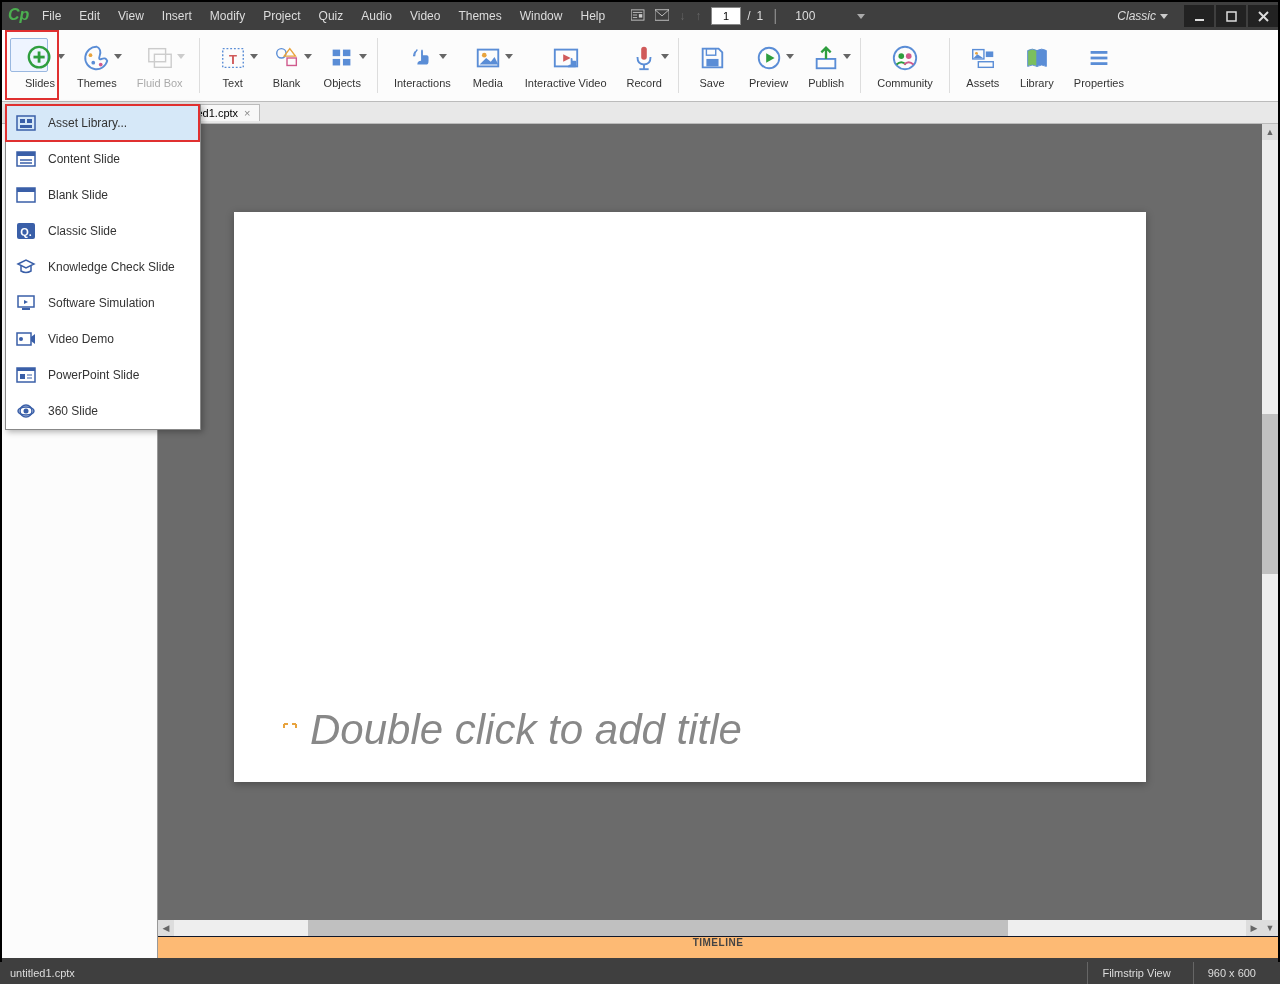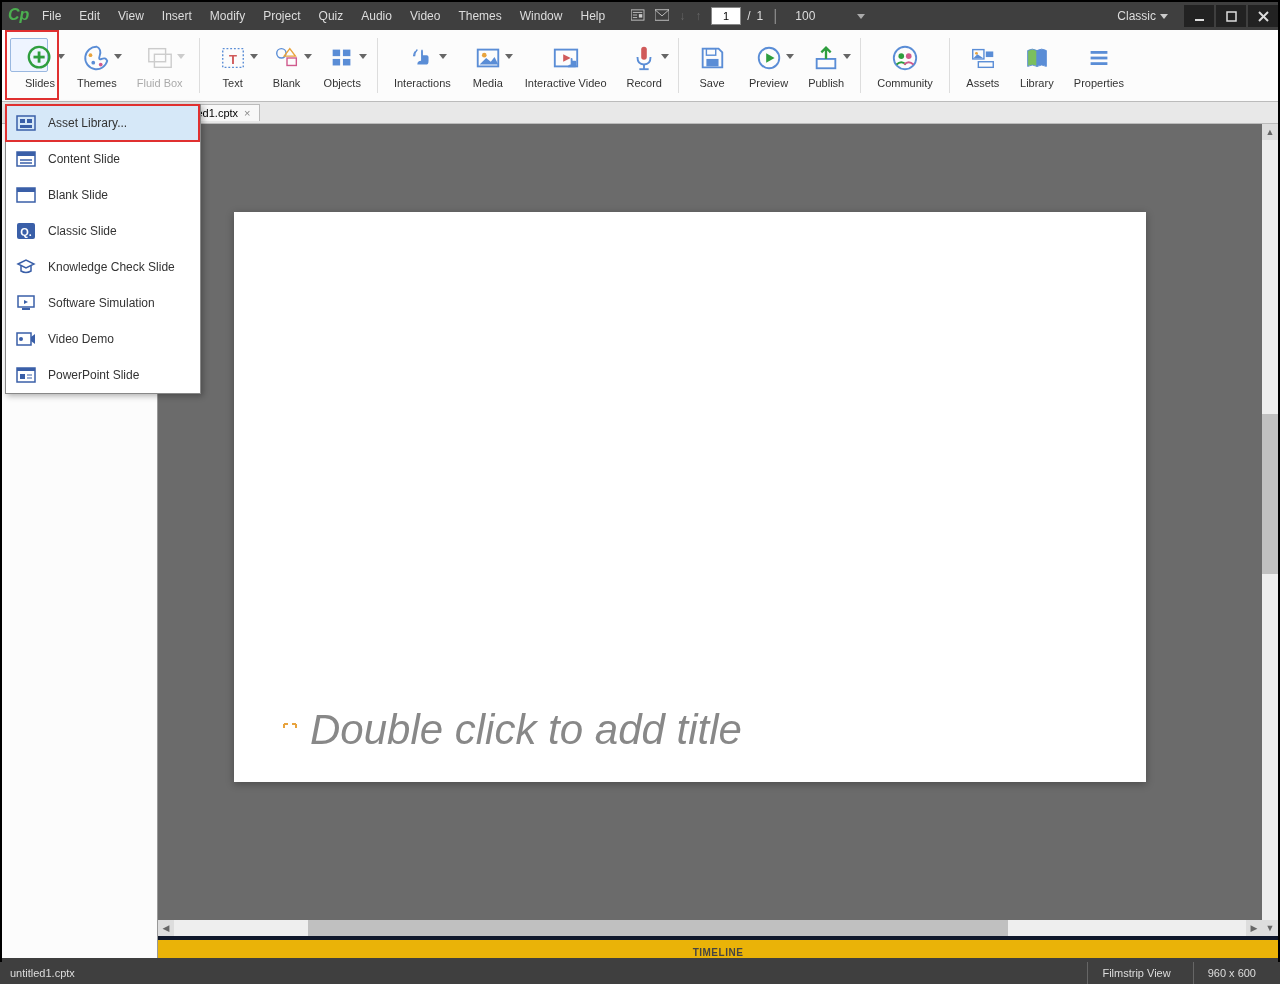--- a/index.html
+++ b/index.html
@@ -7,21 +7,21 @@
 .titlebar { height: 28px; background: #3f3f3f; display: flex; align-items: center; padding-left: 6px; }
 .logo { width: 24px; height: 20px; color: #4CAF50; font-weight: bold; font-style: italic; font-size: 16px; }
 .menubar { display: flex; gap: 2px; margin-left: 2px; align-items: center; }
 .menu-item { color: #ddd; font-size: 12px; padding: 4px 8px; cursor: pointer; }
 .menu-extras { display: flex; align-items: center; margin-left: 18px; gap: 10px; color: #aaa; }
 .menu-extras svg { width: 14px; height: 12px; }
 .page-ctrl { display: flex; align-items: center; gap: 6px; color: #ddd; font-size: 12px; }
 .page-box { background: #fff; color: #000; min-width: 30px; height: 18px; border: 1px solid #888; text-align: center; font-size: 11px; line-height: 16px; padding: 0 6px; }
 .zoom-box { color: #ddd; font-size: 12px; display: flex; align-items: center; gap: 12px; margin-left: 8px; }
 .spacer { flex: 1; }
-.workspace-dd { color: #ddd; font-size: 12px; display: flex; align-items: center; gap: 4px; margin-right: 6px; padding: 4px 8px; cursor: pointer; }
+.workspace-dd { color: #ddd; font-size: 12px; display: flex; align-items: center; gap: 4px; margin-right: 6px; padding: 4px 8px; cursor: pointer; font-style: italic; }
 .window-ctrls { display: flex; gap: 0; }
 .win-btn { width: 30px; height: 22px; display: flex; align-items: center; justify-content: center; color: #ddd; cursor: pointer; background: #222; margin-left: 2px; }
 .toolbar { height: 72px; background: #fcfcfc; border-bottom: 1px solid #bbb; display: flex; align-items: stretch; padding: 0 4px; }
 .tool-group { display: flex; flex-direction: column; align-items: center; justify-content: center; padding: 0 10px; cursor: pointer; font-size: 11px; color: #333; gap: 4px; }
 .tool-group.disabled { color: #aaa; }
 .tool-icon { width: 34px; height: 30px; display: flex; align-items: center; justify-content: center; position: relative; }
 .tool-icon svg { width: 30px; height: 28px; }
 .dd-chev { position: absolute; right: -8px; top: 50%; margin-top: -4px; width: 0; height: 0; border-left: 4px solid transparent; border-right: 4px solid transparent; border-top: 5px solid #666; }
 .tool-sep { width: 1px; background: #ddd; margin: 8px 6px; }
 .tabs { height: 22px; background: #e8e8e8; border-bottom: 1px solid #bbb; display: flex; align-items: center; padding-left: 180px; }
@@ -33,21 +33,21 @@
 .canvas { position: absolute; left: 76px; top: 88px; width: 912px; height: 570px; background: #fff; box-shadow: 0 2px 8px rgba(0,0,0,0.3); }
 .title-ph { position: absolute; left: 48px; bottom: 28px; display: flex; align-items: center; gap: 12px; }
 .title-ph-icon { width: 16px; height: 16px; }
 .title-ph-text { font-size: 42px; color: #888; font-style: italic; }
 .vscroll { position: absolute; right: 0; top: 0; width: 16px; bottom: 22px; background: #eee; }
 .vscroll-thumb { position: absolute; right: 0; top: 290px; width: 16px; height: 160px; background: #c0c0c0; }
 .vscroll-arrow { position: absolute; right: 0; width: 16px; height: 16px; background: #ddd; display: flex; align-items: center; justify-content: center; color: #666; font-size: 9px; }
 .hscroll { position: absolute; left: 156px; right: 16px; bottom: 22px; height: 16px; background: #eee; }
 .hscroll-thumb { position: absolute; left: 150px; top: 0; height: 16px; width: 700px; background: #c0c0c0; }
 .hscroll-arrow { position: absolute; top: 0; width: 16px; height: 16px; background: #ddd; display: flex; align-items: center; justify-content: center; color: #666; font-size: 9px; }
-.timeline-bar { position: absolute; left: 156px; right: 0; bottom: 0; height: 22px; background: #eab308; border-top: 4px solid #0f172a; display: flex; align-items: flex-end; justify-content: center; font-size: 10px; font-weight: bold; letter-spacing: 0.5px; color: #444; }
+.timeline-bar { position: absolute; left: 156px; right: 0; bottom: 0; height: 22px; background: #fdba74; border-top: 1px solid #0f172a; display: flex; align-items: flex-start; justify-content: center; font-size: 10px; font-weight: bold; letter-spacing: 0.5px; color: #444; }
 .statusbar { position: absolute; left: 0; right: 0; bottom: 0; height: 22px; background: #3f3f3f; color: #ddd; font-size: 11px; display: flex; align-items: center; padding: 0 10px; }
 .status-right { display: flex; align-items: center; gap: 8px; }
 .status-cell { border-left: 1px solid #666; padding: 0 14px; height: 22px; display: flex; align-items: center; }
 .slides-highlight { position: absolute; left: 5px; top: 30px; width: 54px; height: 70px; border: 2px solid #e03030; pointer-events: none; z-index: 30; }
 .slides-btn-bg { position: absolute; left: 10px; top: 38px; width: 38px; height: 34px; background: #eef4ff; border: 1px solid #9ab8e0; border-radius: 2px; z-index: 5; }
 .dropdown-highlight { position: absolute; left: 5px; top: 104px; width: 195px; height: 38px; border: 2px solid #e03030; pointer-events: none; z-index: 30; }
 .dropdown { position: absolute; left: 5px; top: 104px; width: 196px; background: #fff; border: 1px solid #888; box-shadow: 2px 2px 6px rgba(0,0,0,0.3); z-index: 20; }
 .dd-item { display: flex; align-items: center; gap: 12px; padding: 9px 10px; font-size: 12px; color: #333; cursor: pointer; }
 .dd-item.selected { background: #d6e8f8; }
 .dd-item svg, .dd-item .dd-icon { width: 20px; height: 18px; flex-shrink: 0; }
@@ -414,20 +414,28 @@
   <div class="dd-item">
     <svg class="dd-icon" viewBox="0 0 20 18">
         <rect x="1" y="2" width="18" height="14" fill="none" stroke="#3a5fa8" stroke-width="1.5"></rect>
         <rect x="1" y="2" width="18" height="3" fill="#3a5fa8"></rect>
         <rect x="4" y="8" width="5" height="5" fill="#3a5fa8"></rect>
         <line x1="11" y1="9" x2="16" y2="9" stroke="#3a5fa8"></line>
         <line x1="11" y1="12" x2="16" y2="12" stroke="#3a5fa8"></line>
       </svg>
     <span>PowerPoint Slide</span>
   </div>
+  <div class="dd-item">
+    <svg class="dd-icon" viewBox="0 0 20 18">
+        <ellipse cx="10" cy="9" rx="8" ry="4" fill="none" stroke="#3a5fa8" stroke-width="1.5"></ellipse>
+        <circle cx="10" cy="9" r="6" fill="none" stroke="#3a5fa8" stroke-width="1.5"></circle>
+        <circle cx="10" cy="9" r="2.5" fill="#3a5fa8"></circle>
+      </svg>
+    <span>360 Slide</span>
+  </div>
 </div>
 
 <div class="statusbar">
   <span>untitled1.cptx</span>
   <div class="spacer"></div>
   <div class="status-right">
     <div class="status-cell">Filmstrip View</div>
     <div class="status-cell">960 x 600</div>
   </div>
 </div>

